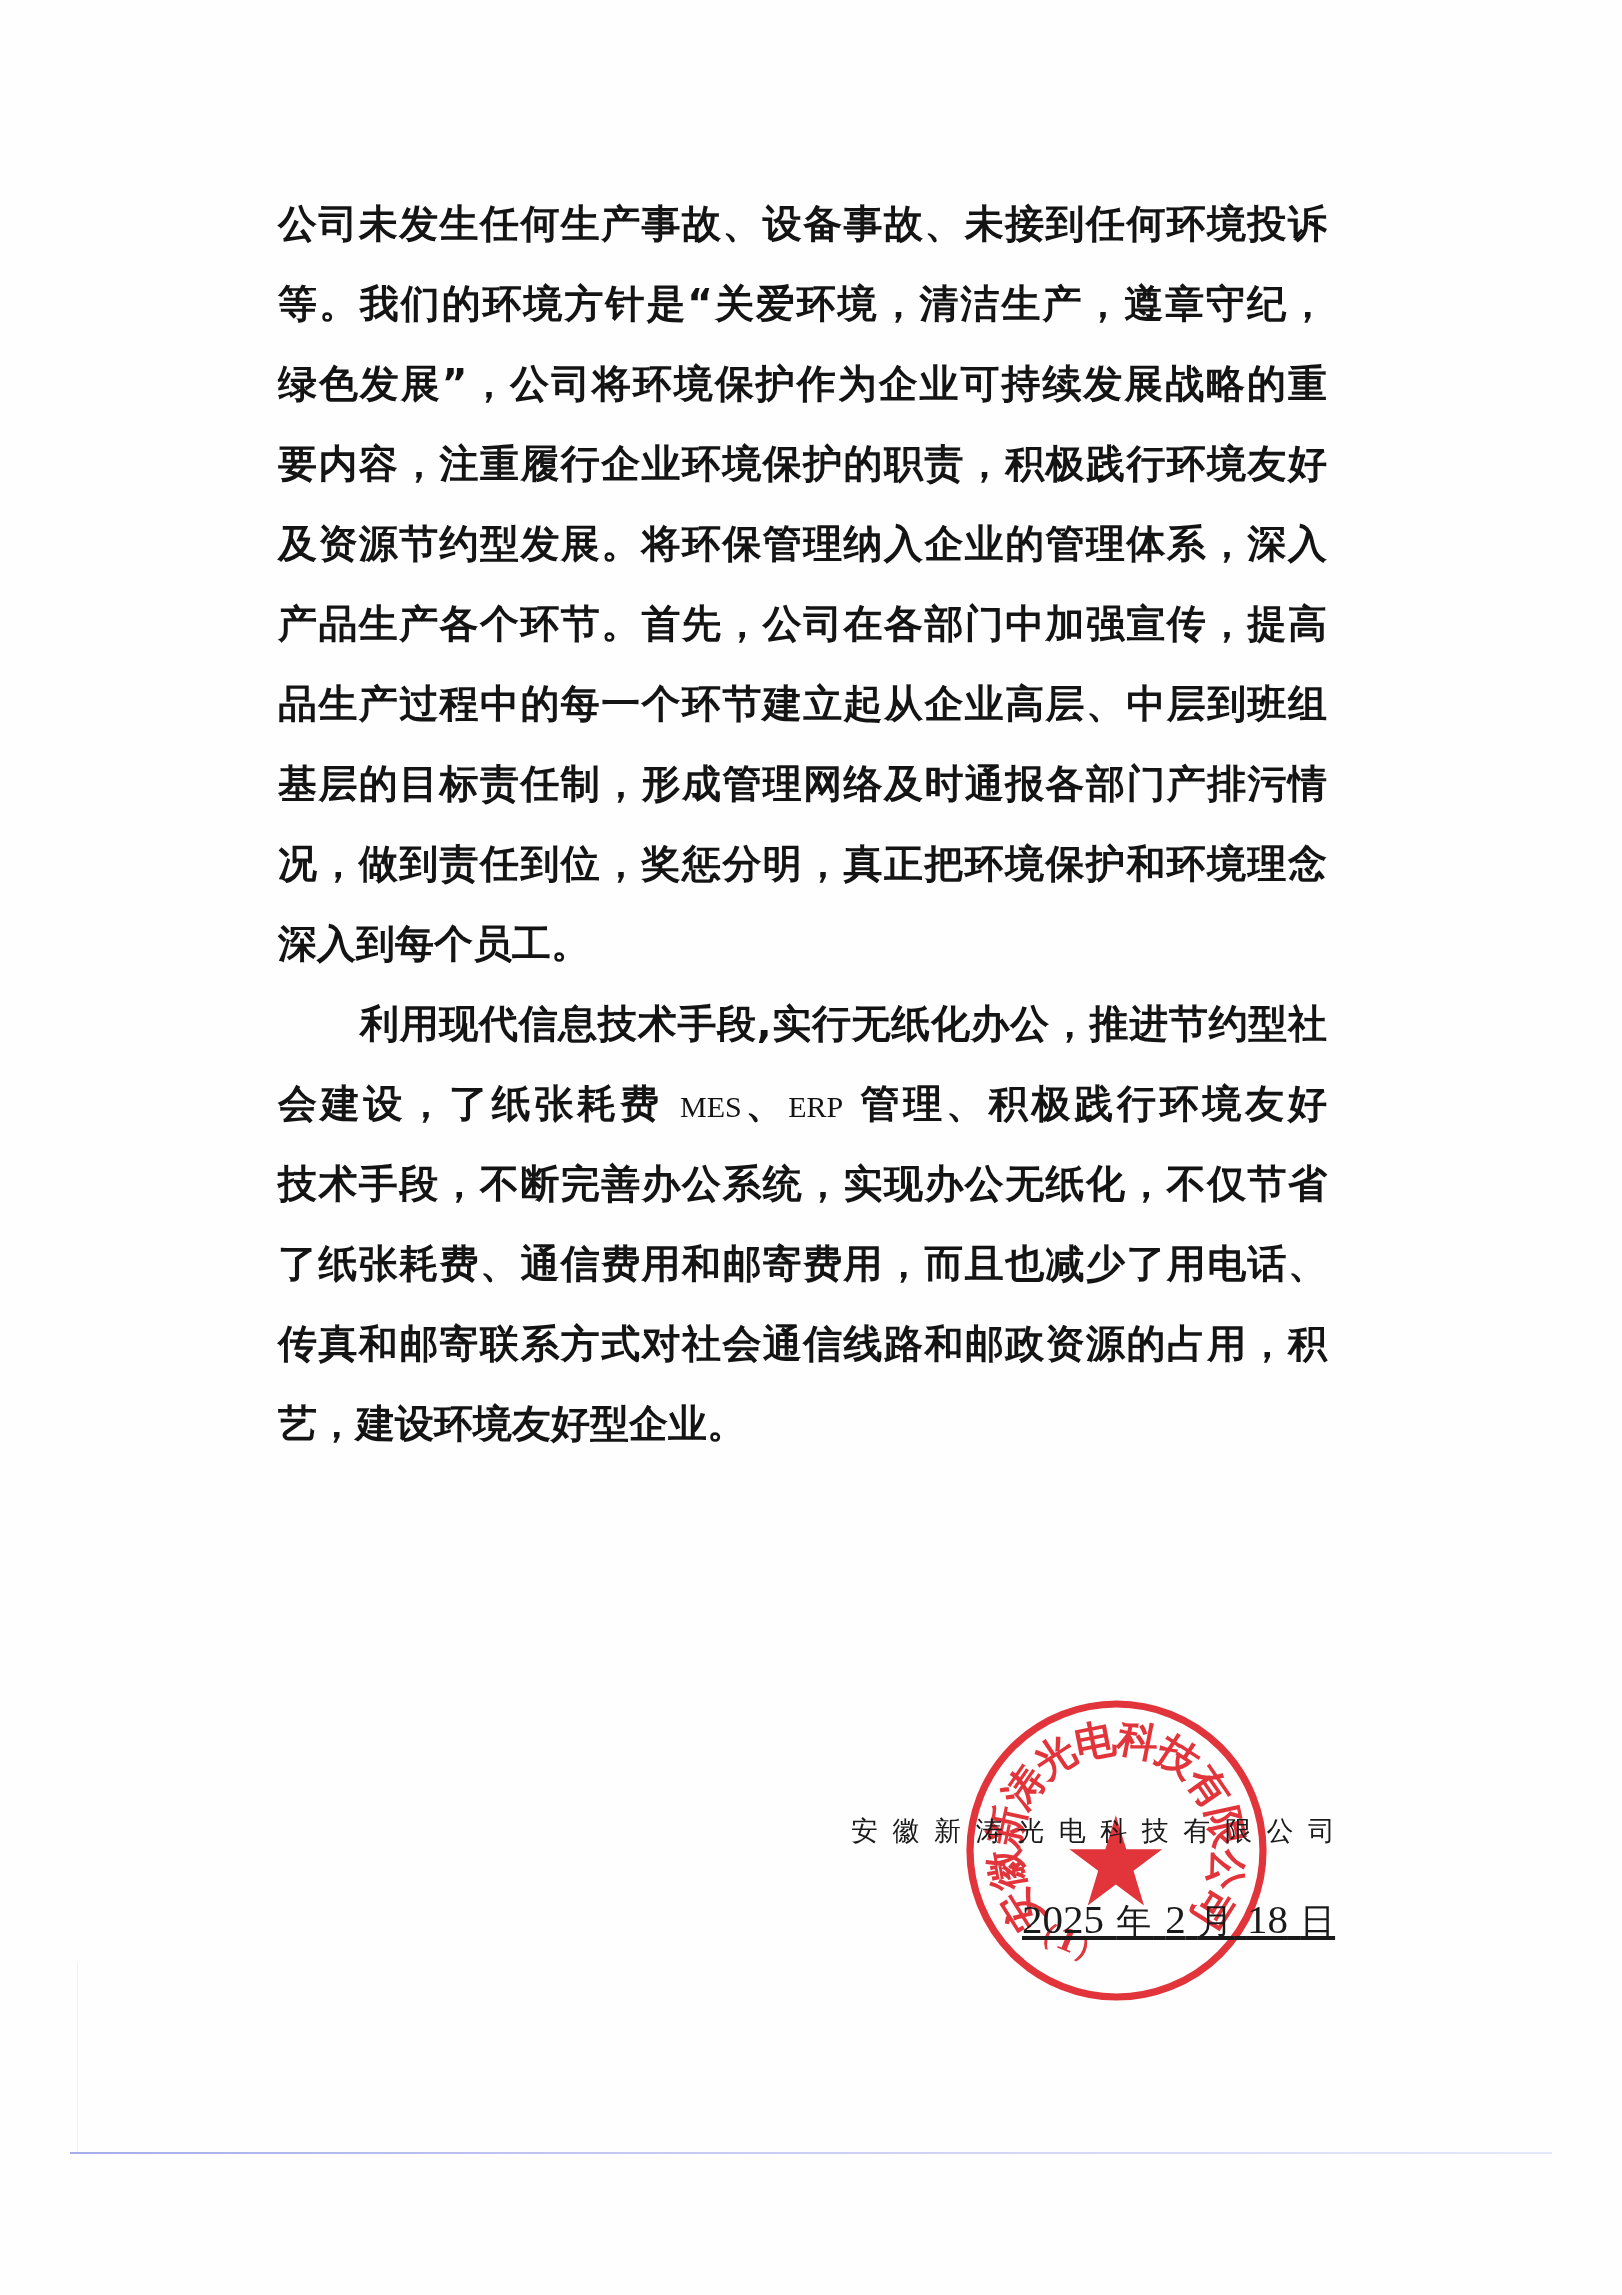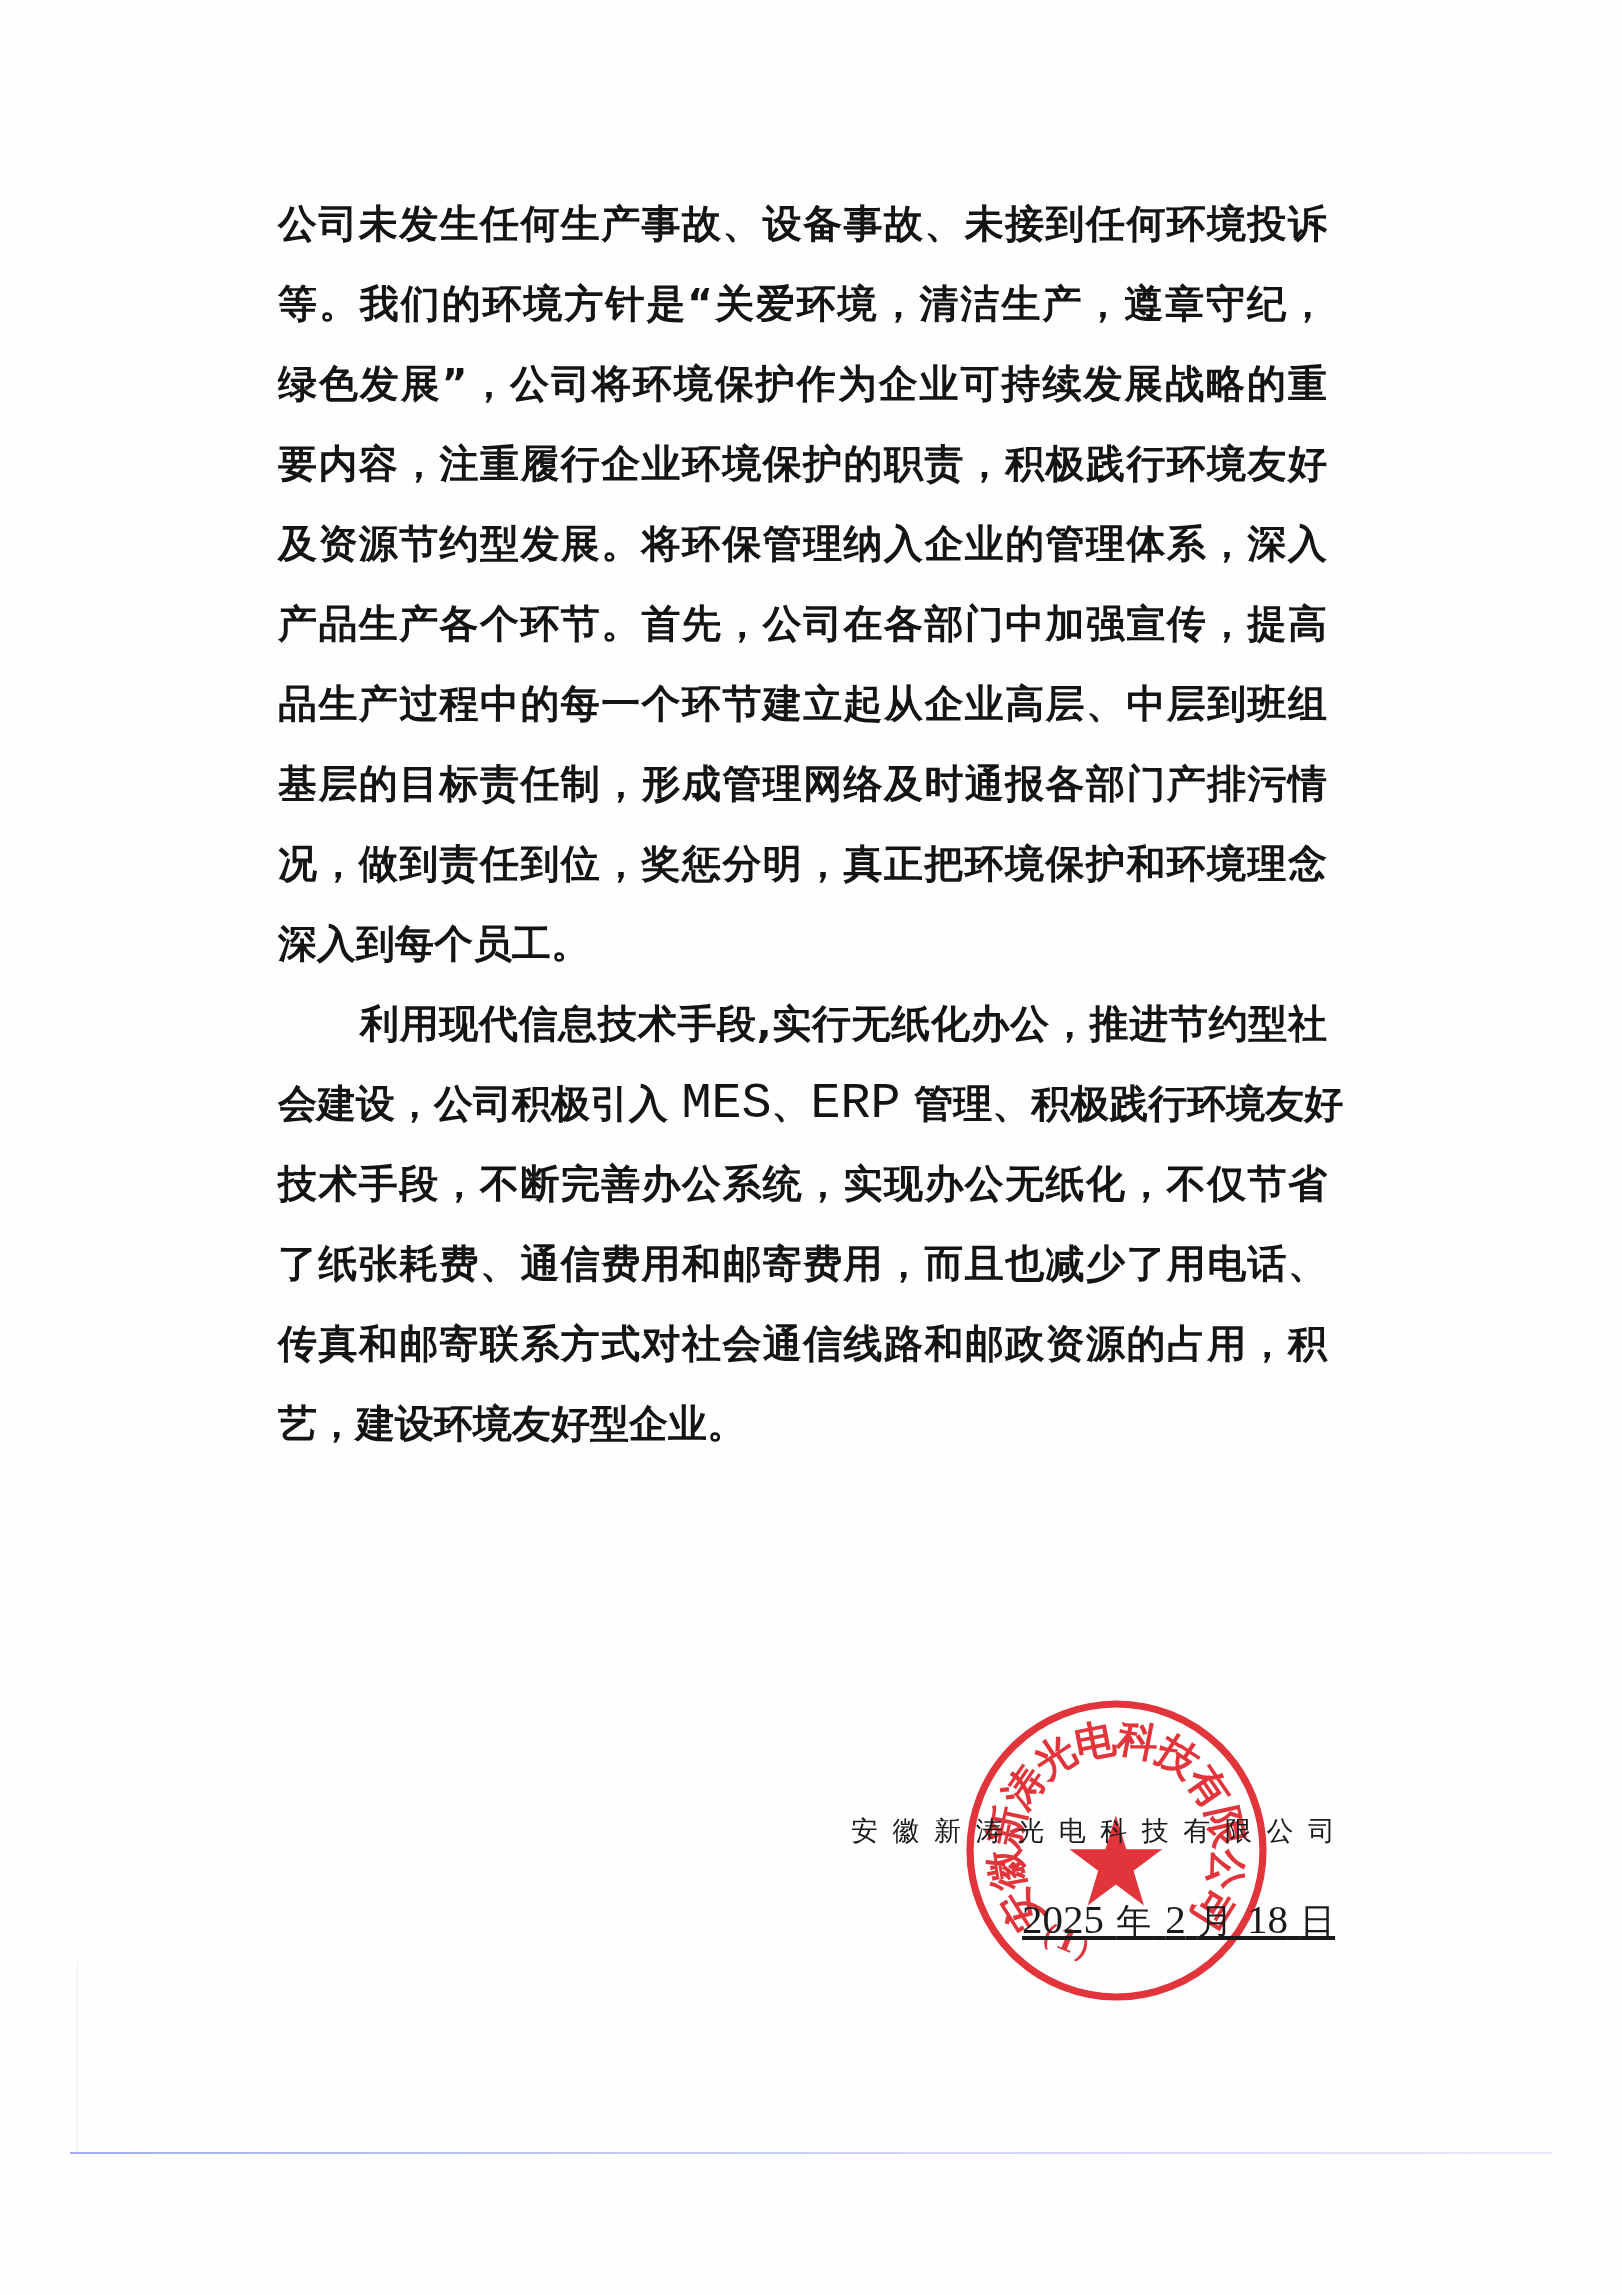--- a/index.html
+++ b/index.html
@@ -34,23 +34,23 @@
     display: block;
     height: 80px;
     white-space: nowrap;
     text-align: justify;
     text-align-last: justify;
     overflow: visible;
   }
   .line.indent { padding-left: 82px; }
   .line.last { text-align: right; text-align-last: left; }
   .latin {
-    font-family: Liberation Mono, monospace;
+    font-family: Liberation Serif, serif;
     font-weight: 400;
-    font-size: 50px;
+    font-size: 30px;
   }
   .signature {
     position: absolute;
     left: 851px;
     top: 1813px;
     width: 484px;
     font-family: "DejaVu Serif", serif;
     font-weight: 400;
     font-size: 27px;
     color: #1a1a1a;
@@ -119,21 +119,21 @@
       <span class="line">及资源节约型发展。将环保管理纳入企业的管理体系，深入</span>
       <span class="line">产品生产各个环节。首先，公司在各部门中加强宣传，提高</span>
       <span class="line">品生产过程中的每一个环节建立起从企业高层、中层到班组</span>
       <span class="line">基层的目标责任制，形成管理网络及时通报各部门产排污情</span>
       <span class="line">况，做到责任到位，奖惩分明，真正把环境保护和环境理念</span>
       <span class="line last">深入到每个员工。</span>
     </div>
 
     <div>
       <span class="line indent">利用现代信息技术手段,实行无纸化办公，推进节约型社</span>
-      <span class="line"><span>会建设，公司积极引入</span> <span class="latin">MES</span><span>、</span><span class="latin">ERP</span> <span>管理、积极践行环境友好</span></span>
+      <span class="line"><span>会建设，了纸张耗费</span> <span class="latin">MES</span><span>、</span><span class="latin">ERP</span> <span>管理、积极践行环境友好</span></span>
       <span class="line">技术手段，不断完善办公系统，实现办公无纸化，不仅节省</span>
       <span class="line">了纸张耗费、通信费用和邮寄费用，而且也减少了用电话、</span>
       <span class="line">传真和邮寄联系方式对社会通信线路和邮政资源的占用，积</span>
       <span class="line last">艺，建设环境友好型企业。</span>
     </div>
   </div>
 
   <svg class="seal" viewBox="0 0 500 500" xmlns="http://www.w3.org/2000/svg">
     <g opacity="0.92">
       <circle cx="250" cy="250" r="224" fill="none" stroke="#e0232b" stroke-width="11"></circle>

